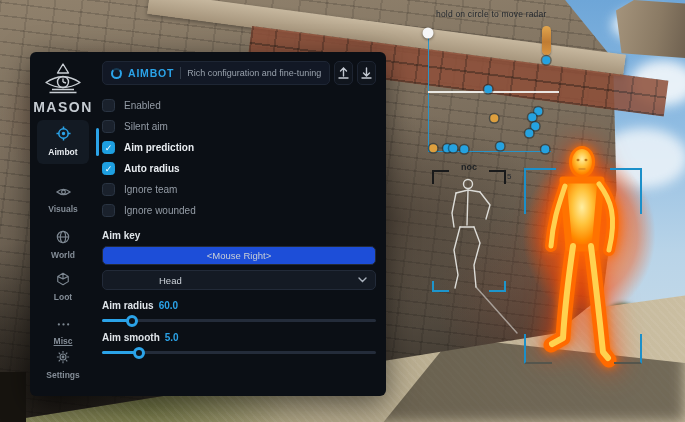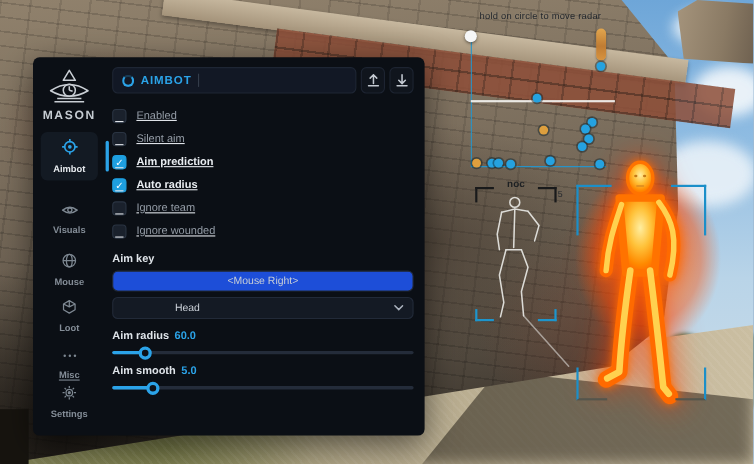--- a/index.html
+++ b/index.html
@@ -89,42 +89,42 @@
   .esp-box .tr { position:absolute; right:0; top:0; width:32px; height:46px; border-right:2px solid #1b8fc9; border-top:2px solid #1b8fc9; }
   .esp-box .bl { position:absolute; left:0; bottom:0; width:28px; height:30px; border-left:2px solid #1b8fc9; border-bottom:2.5px solid #55554c; }
   .esp-box .br { position:absolute; right:0; bottom:0; width:28px; height:30px; border-right:2px solid #1b8fc9; border-bottom:2.5px solid #55554c; }
 
   
   .panel { position:absolute; left:30px; top:52px; width:356px; height:344px;
     background:#0b0f15; border-radius:6px; box-shadow:0 8px 30px rgba(0,0,0,.55); color:#dfe3e8; }
   .sidebar { position:absolute; left:0; top:0; width:66px; height:100%; }
   .brand { position:absolute; left:0; top:10px; width:66px; text-align:center; }
   .brand svg { display:block; margin:0 auto; }
-  .brand-name { margin-top:3px; font-size:11px; font-weight:bold; letter-spacing:1.5px; color:#c6ccd2; }
+  .brand-name { margin-top:3px; font-size:14px; font-weight:bold; letter-spacing:1.5px; color:#c6ccd2; }
   .side-item { position:absolute; left:7px; width:52px; border-radius:6px; text-align:center;
     padding-top:6px; height:44px; color:#7d8791; cursor:pointer; }
   .side-item .s-label { display:block; font-size:8.5px; margin-top:2px; color:#848d97; }
   .side-item.active { background:#131a23; color:#2ba3e8; }
   .side-item.active .s-label { color:#e6eaee; }
   .side-item.active::after { content:""; position:absolute; left:59px; top:8px; width:2.5px; height:28px;
     border-radius:2px; background:#2ba3e8; }
   .si-0{top:68px;} .si-1{top:126px;} .si-2{top:172px;} .si-3{top:214px;} .si-4{top:258px;text-decoration:underline;} .si-5{top:292px;}
 
   .content { position:absolute; left:72px; top:9px; width:274px; }
   .head-row { display:flex; gap:4px; align-items:stretch; }
   .head-bar { flex:1; height:24px; background:#121825; border:1px solid #1e2634; border-radius:5px;
     display:flex; align-items:center; padding:0 8px; gap:6px; }
   .spinner { width:11px; height:11px; border-radius:50%; border:2px solid #2ba3e8; border-top-color:rgba(43,163,232,.25); }
   .head-title { font-size:10.5px; font-weight:bold; letter-spacing:.8px; color:#2ba3e8; }
   .head-sep { width:1px; height:12px; background:#333c4a; }
   .head-sub { font-size:9px; color:#98a1ac; white-space:nowrap; overflow:hidden; }
   .icon-btn { width:22px; height:24px; background:#10151d; border:1px solid #1d2431; border-radius:5px;
     display:flex; align-items:center; justify-content:center; color:#c3c9d1; cursor:pointer; }
 
-  .checks { margin-top:10px;text-decoration:underline; }
+  .checks { margin-top:10px; }
   .check-row { display:flex; align-items:center; gap:9px; height:21px; cursor:pointer; }
   .checkbox { width:13px; height:13px; border-radius:3.5px; background:#1a212c; border:1px solid #2a3442;
     display:flex; align-items:center; justify-content:center; font-size:9px; color:transparent; }
   .check-row.on .checkbox { background:#1e9fe0; border-color:#1e9fe0; color:#fff; }
   .check-label { font-size:10px; color:#949ca6; }
   .check-row.on .check-label { color:#e9edf1; font-weight:bold; }
 
   .field-label { margin-top:9px; font-size:10px; font-weight:bold; color:#dfe4e9; }
   .key-btn { margin-top:5px; height:19px; background:#1d4ed8; border:1px solid #222a38; border-radius:5px;
     display:flex; align-items:center; justify-content:center; font-size:9.5px; color:#c9cfd6; cursor:pointer; }
@@ -269,21 +269,21 @@
       <span class="s-label">Visuals</span>
     </div>
     <div class="side-item si-2">
       <svg width="14" height="14" viewBox="0 0 16 16">
         <g stroke="currentColor" stroke-width="1.3" fill="none">
             <circle cx="8" cy="8" r="6.5"></circle>
             <ellipse cx="8" cy="8" rx="3" ry="6.5"></ellipse>
             <path d="M1.5 8h13"></path>
           </g>
       </svg>
-      <span class="s-label">Mouse</span>
+      <span class="s-label">World</span>
     </div>
     <div class="side-item si-3">
       <svg width="14" height="14" viewBox="0 0 16 16">
         <g stroke="currentColor" stroke-width="1.3" fill="none" stroke-linejoin="round">
           <path d="M8,1.5 L14,5 L14,11 L8,14.5 L2,11 L2,5 Z M8,1.5 L8,8 M2,5 L8,8 L14,5"></path>
         </g>
       </svg>
       <span class="s-label">Loot</span>
     </div>
     <div class="side-item si-4">
@@ -307,20 +307,21 @@
       <span class="s-label">Settings</span>
     </div>
   </div>
 
   <div class="content">
     <div class="head-row">
       <div class="head-bar">
         <span class="spinner"></span>
         <span class="head-title">AIMBOT</span>
         <span class="head-sep"></span>
+        <span class="head-sub">Rich configuration and fine-tuning</span>
       </div>
       <div class="icon-btn">
         <svg width="11" height="12" viewBox="0 0 11 12">
           <g stroke="currentColor" stroke-width="1.4" fill="none" stroke-linecap="round">
               <path d="M5.5 9V1.5M2.5 4L5.5 1L8.5 4M1 11h9"></path>
             </g>
         </svg>
       </div>
       <div class="icon-btn">
         <svg width="11" height="12" viewBox="0 0 11 12">

